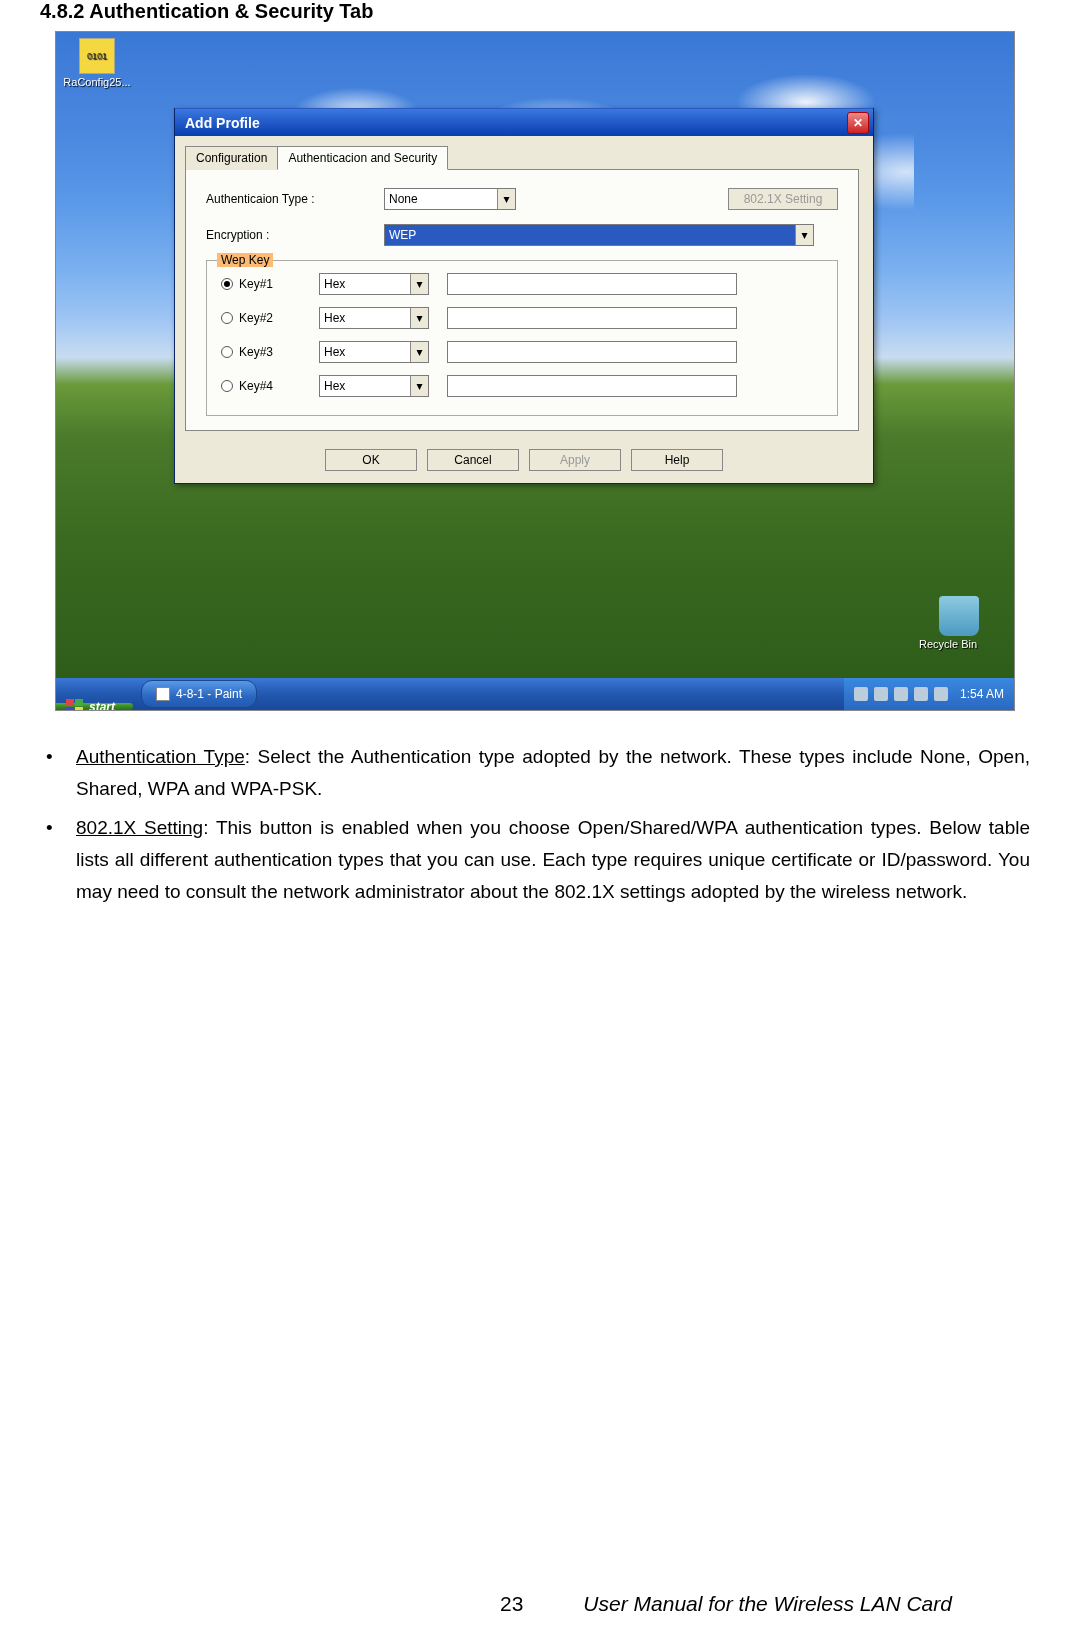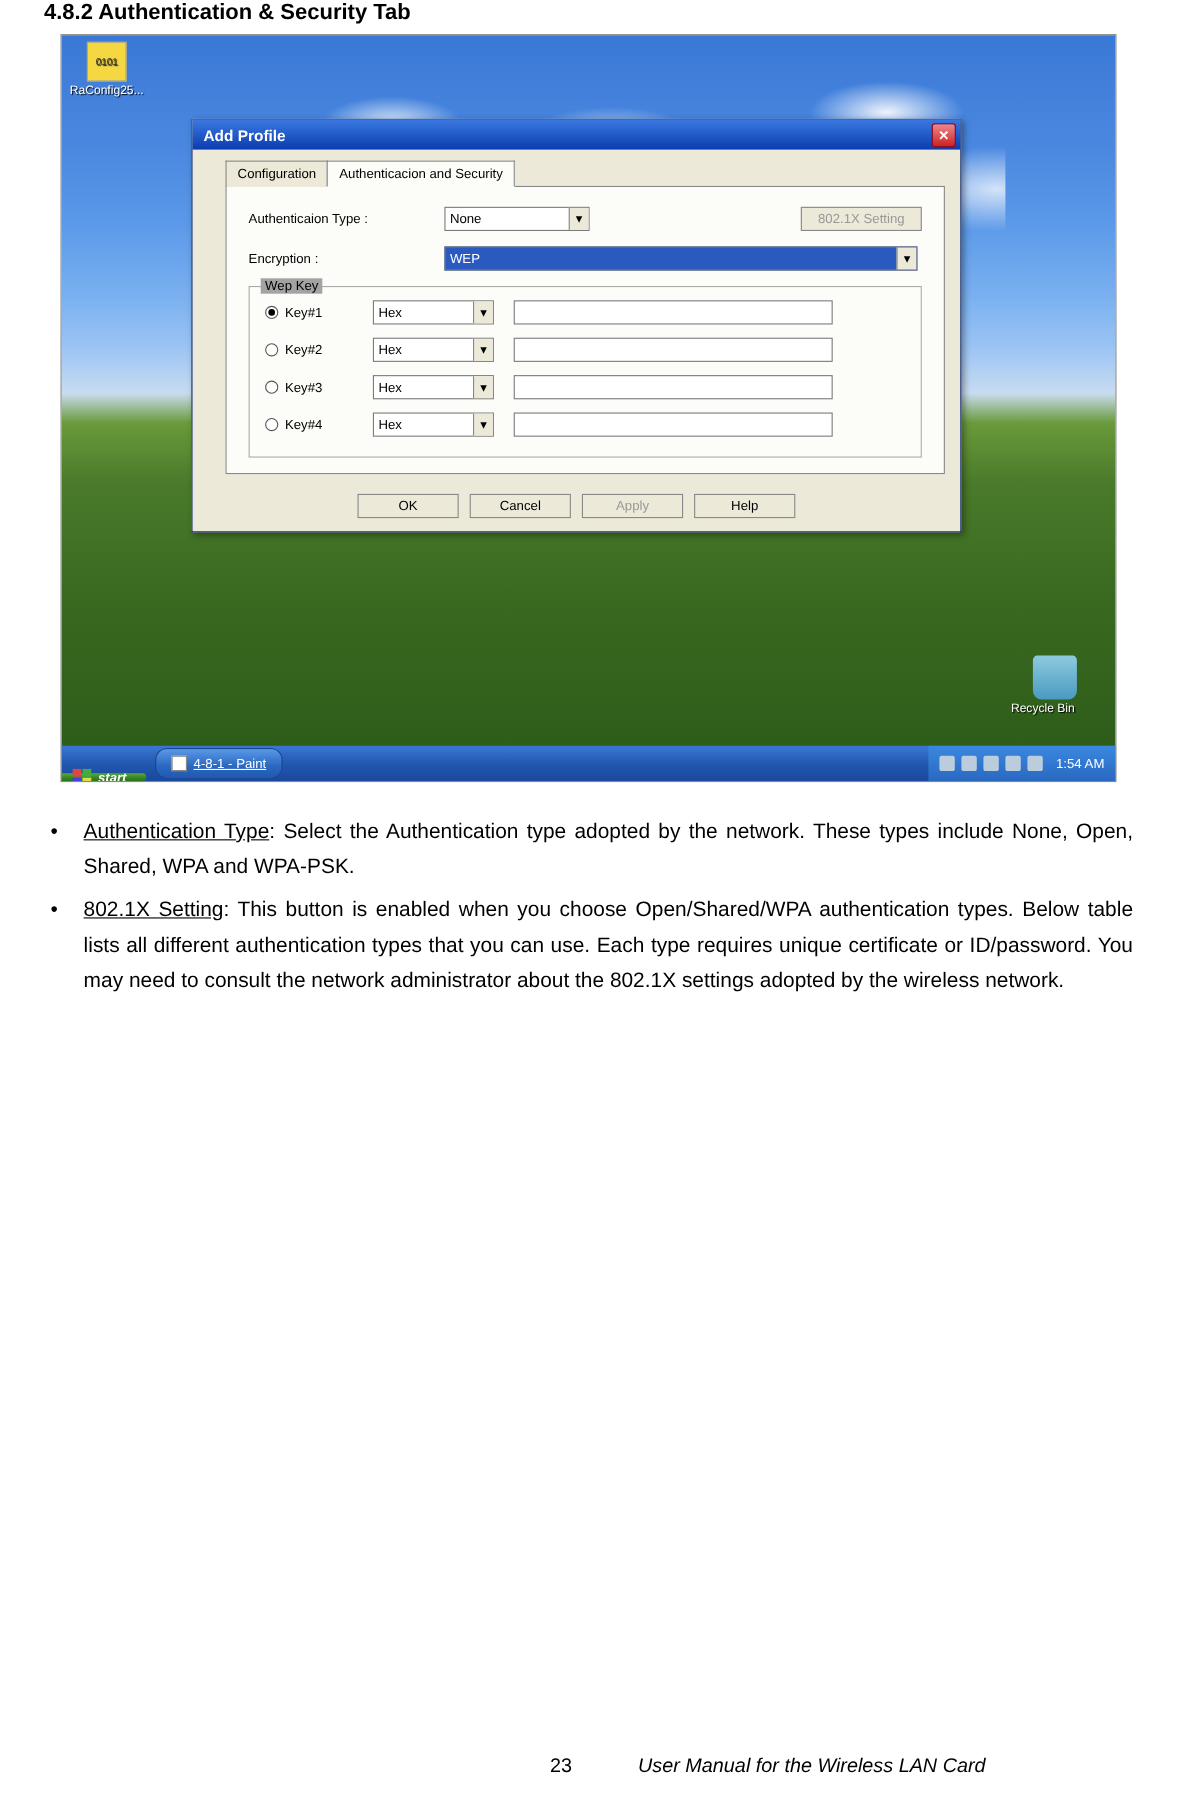--- a/index.html
+++ b/index.html
@@ -102,21 +102,20 @@
     margin-left: 8px;
     display: flex;
     align-items: center;
     gap: 6px;
     padding: 3px 14px;
     background: linear-gradient(to bottom, #5a98e8, #2a68c0 60%, #2258b0);
     border: 1px solid #1a4890;
     border-radius: 11px;
     align-self: center;
     height: 28px;
-    text-decoration: underline;
   }
   .task-item .paint-ic {
     width:14px; height:14px; background:#fff; border:1px solid #888;
   }
   .tray {
     margin-left: auto;
     display: flex;
     align-items: center;
     gap: 6px;
     padding: 0 10px;
@@ -151,21 +150,21 @@
     width: 22px; height: 22px;
     background: linear-gradient(#e88, #c22);
     border: 1px solid #a00;
     border-radius: 3px;
     color: #fff;
     display:flex; align-items:center; justify-content:center;
     font-weight:bold;
     font-size:12px;
   }
   .dialog-body {
-    padding: 10px 14px 8px 30px;
+    padding: 10px 14px 8px 10px;
   }
   .tabs {
     display: flex;
     font-size: 12px;
     position: relative;
   }
   .tab {
     padding: 4px 10px;
     border: 1px solid #888;
     border-bottom: none;
@@ -224,21 +223,21 @@
 
   .fieldset {
     border: 1px solid #aaa;
     padding: 12px 14px 6px 14px;
     position: relative;
     margin-top: 4px;
   }
   .fieldset .legend {
     position: absolute;
     top: -8px; left: 10px;
-    background: #a3a3a3;
+    background: #fdba74;
     padding: 0 4px;
     font-size: 12px;
   }
   .key-row {
     display: flex;
     align-items: center;
     font-size: 12px;
     margin-bottom: 12px;
     gap: 18px;
   }
@@ -271,21 +270,21 @@
   .bullet-text { flex:1; }
   .ul { text-decoration: underline; }
 
   .footer {
     position: fixed;
     bottom: 24px;
     width: 1070px;
     left: 0;
     padding: 0 40px;
     display: flex;
-    font-size: 18px;
+    font-size: 21px;
   }
   .footer .pn { margin-left: 460px; }
   .footer .ft { margin-left: 60px; font-style: italic; }
 </style>
 </head>
 <body>
 
 <div class="section-heading">4.8.2 Authentication &amp; Security Tab</div>
 
 <div class="screenshot">

